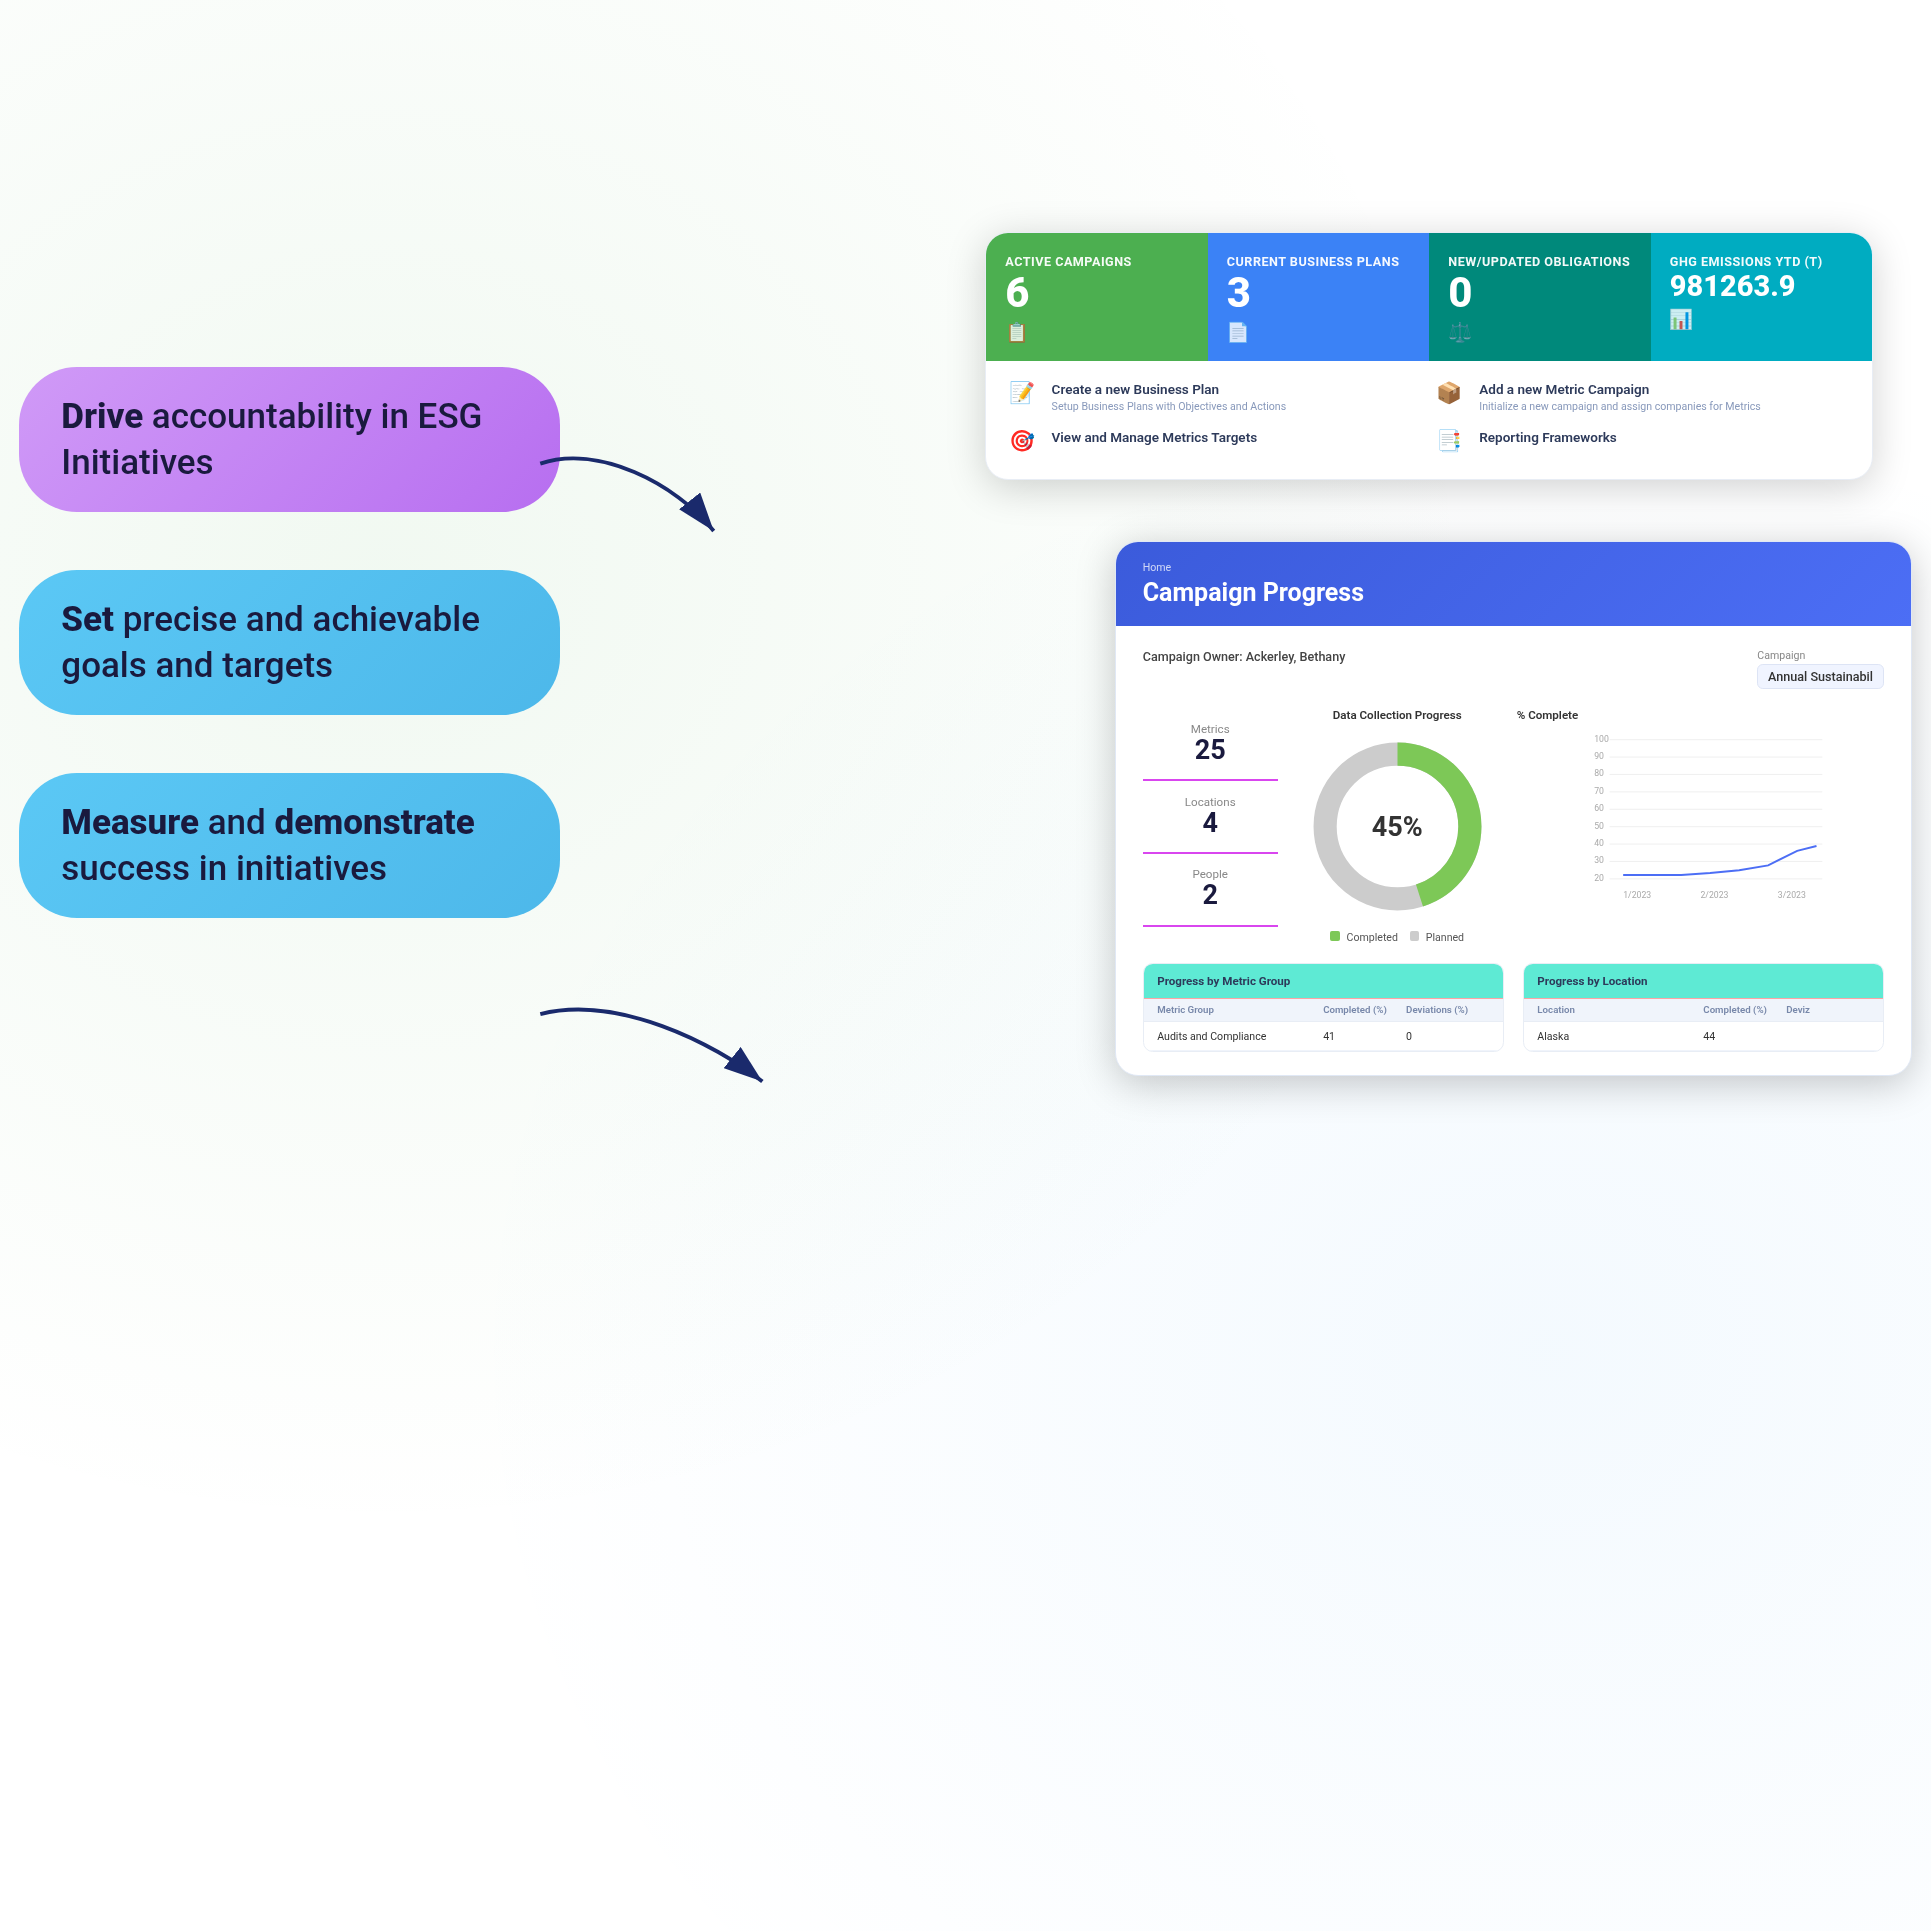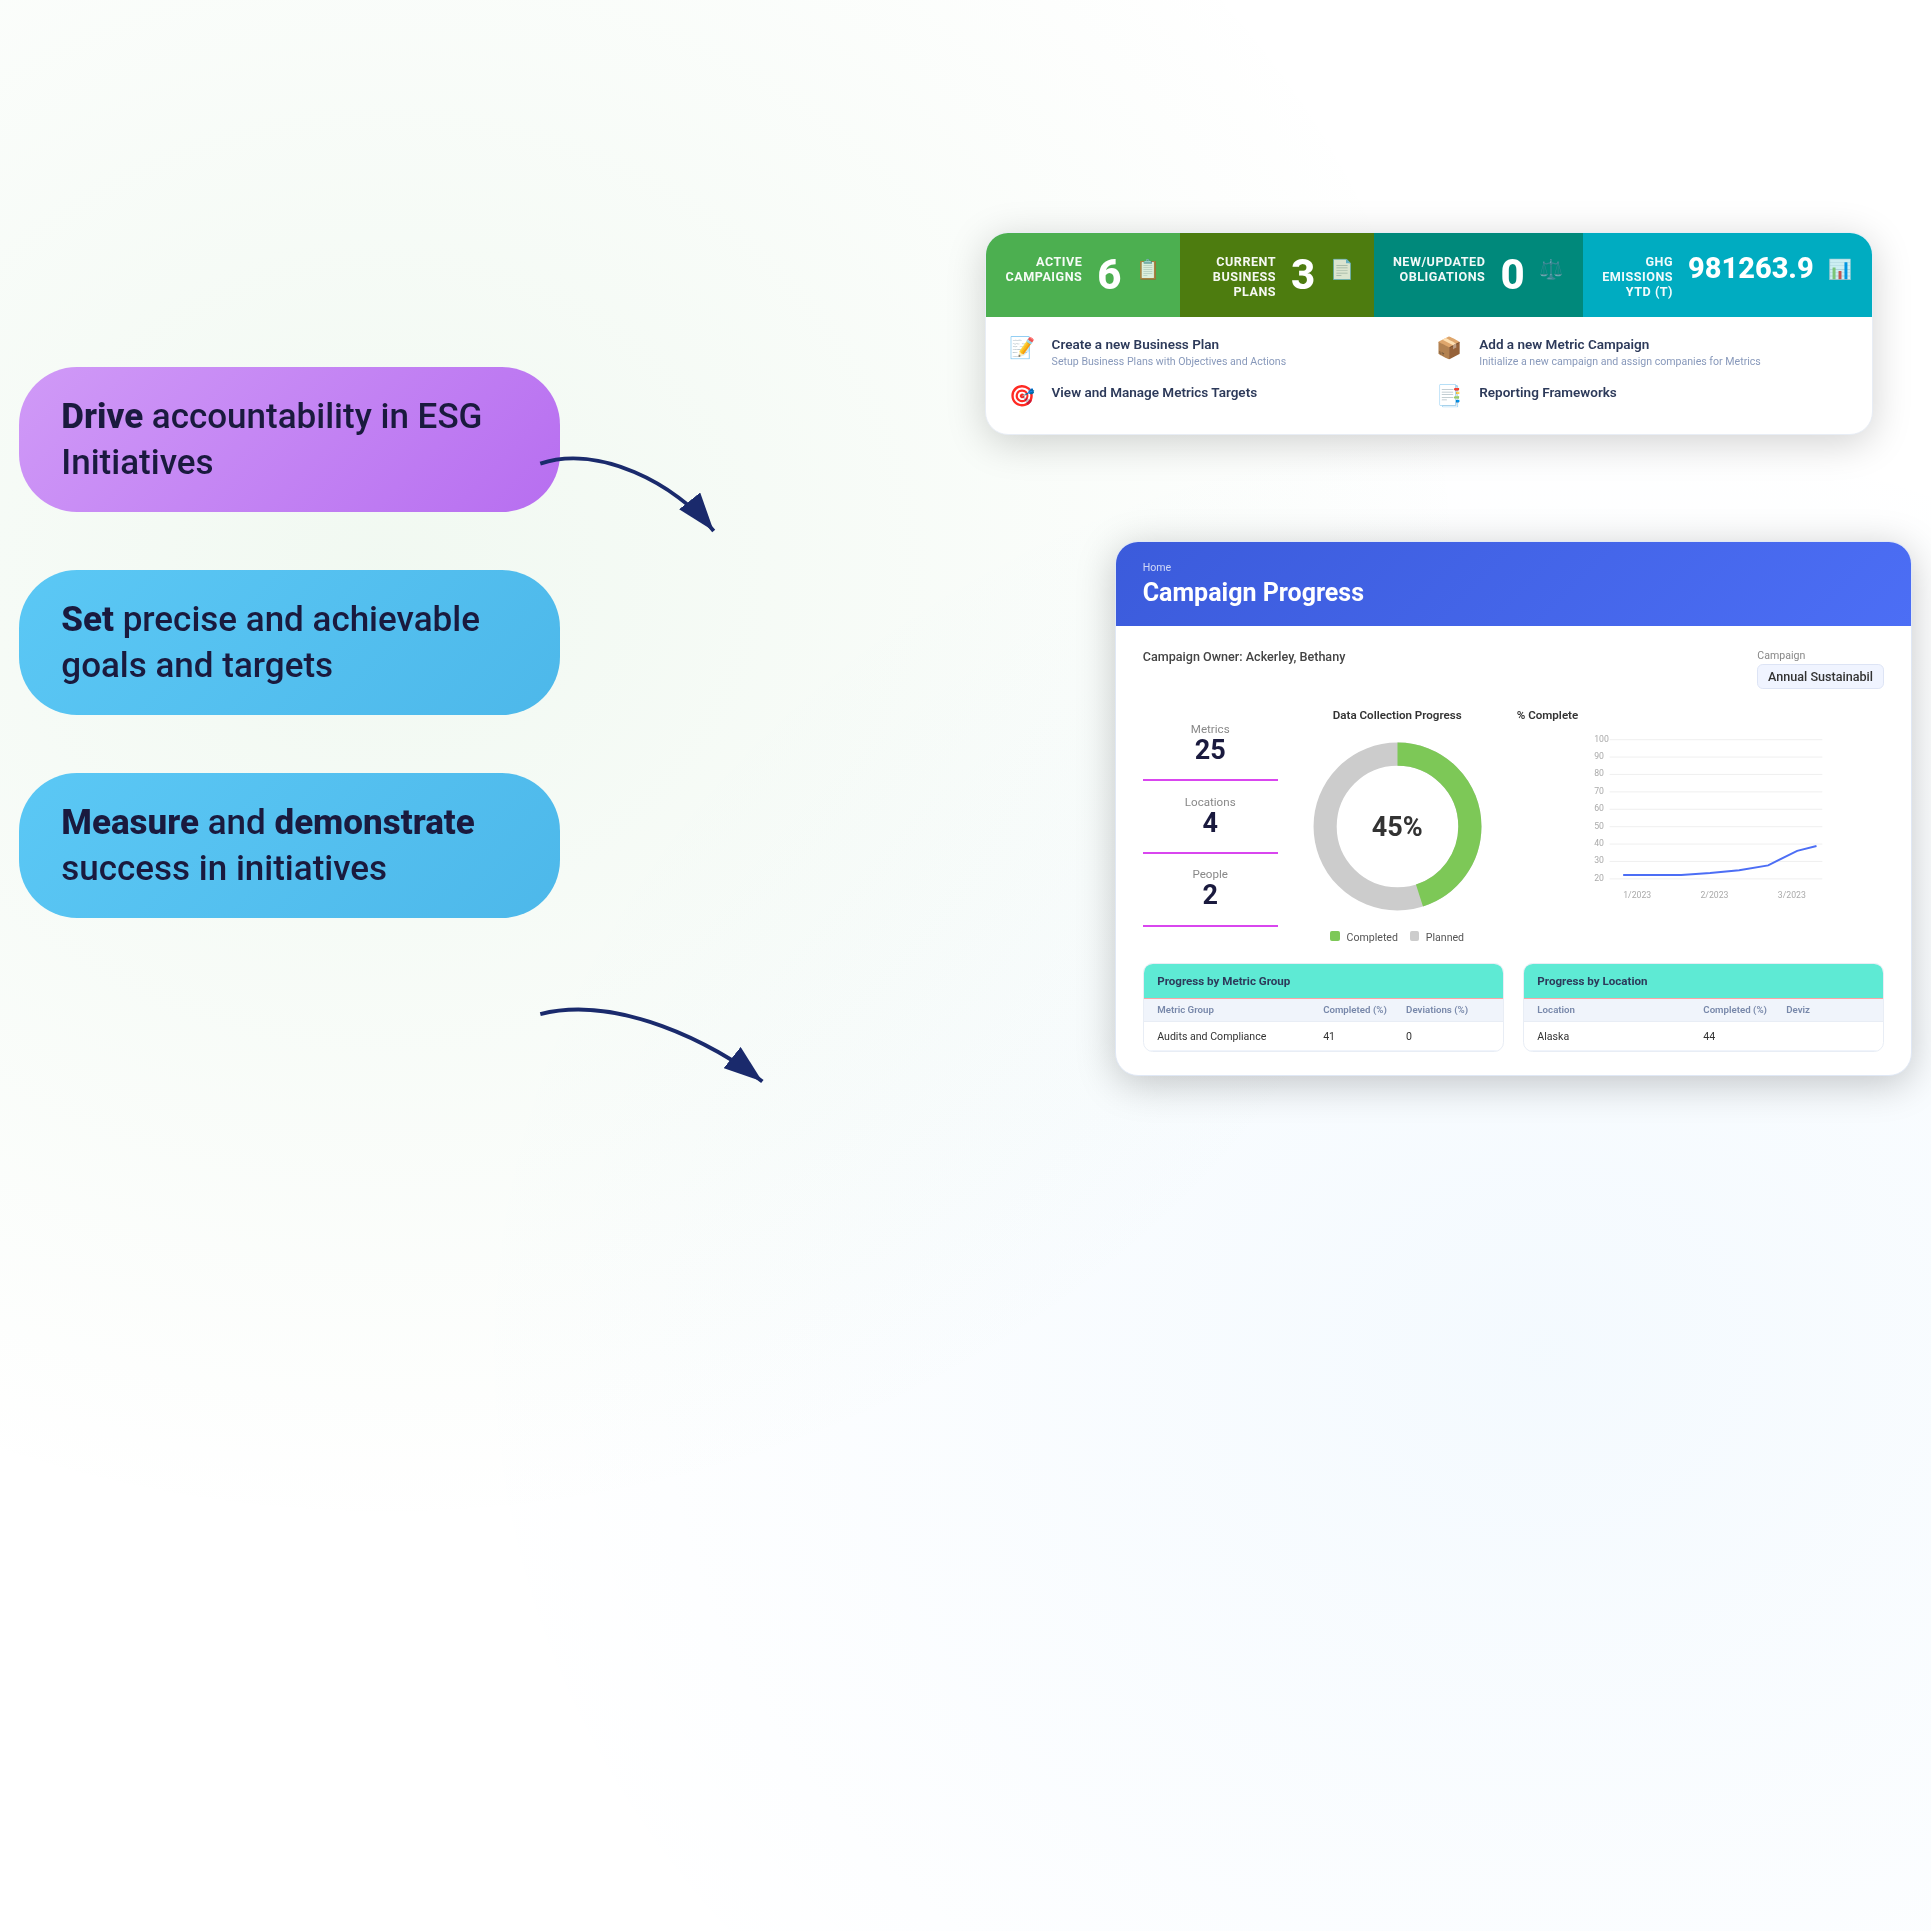--- a/index.html
+++ b/index.html
@@ -82,27 +82,26 @@
 
     .kpi-row {
       display: flex;
       gap: 0;
     }
 
     .kpi-card {
       flex: 1;
       padding: 21px 19.3px 17.4px;
       display: flex;
-      flex-direction: row;
-      gap: 15px;
-      text-align: right;
+      flex-direction: column;
+      gap: 3px;
     }
 
     .kpi-card-green { background: #4caf50; }
-    .kpi-card-teal { background: #4d7c0f; }
+    .kpi-card-teal { background: #3b82f6; }
     .kpi-card-teal2 { background: #00897b; }
     .kpi-card-blue { background: #00acc1; }
 
     .kpi-label {
       font-size: 12.6px;
       font-weight: 700;
       color: rgba(255,255,255,0.95);
       letter-spacing: 0.5px;
       line-height: 1.2;
       text-transform: uppercase;

